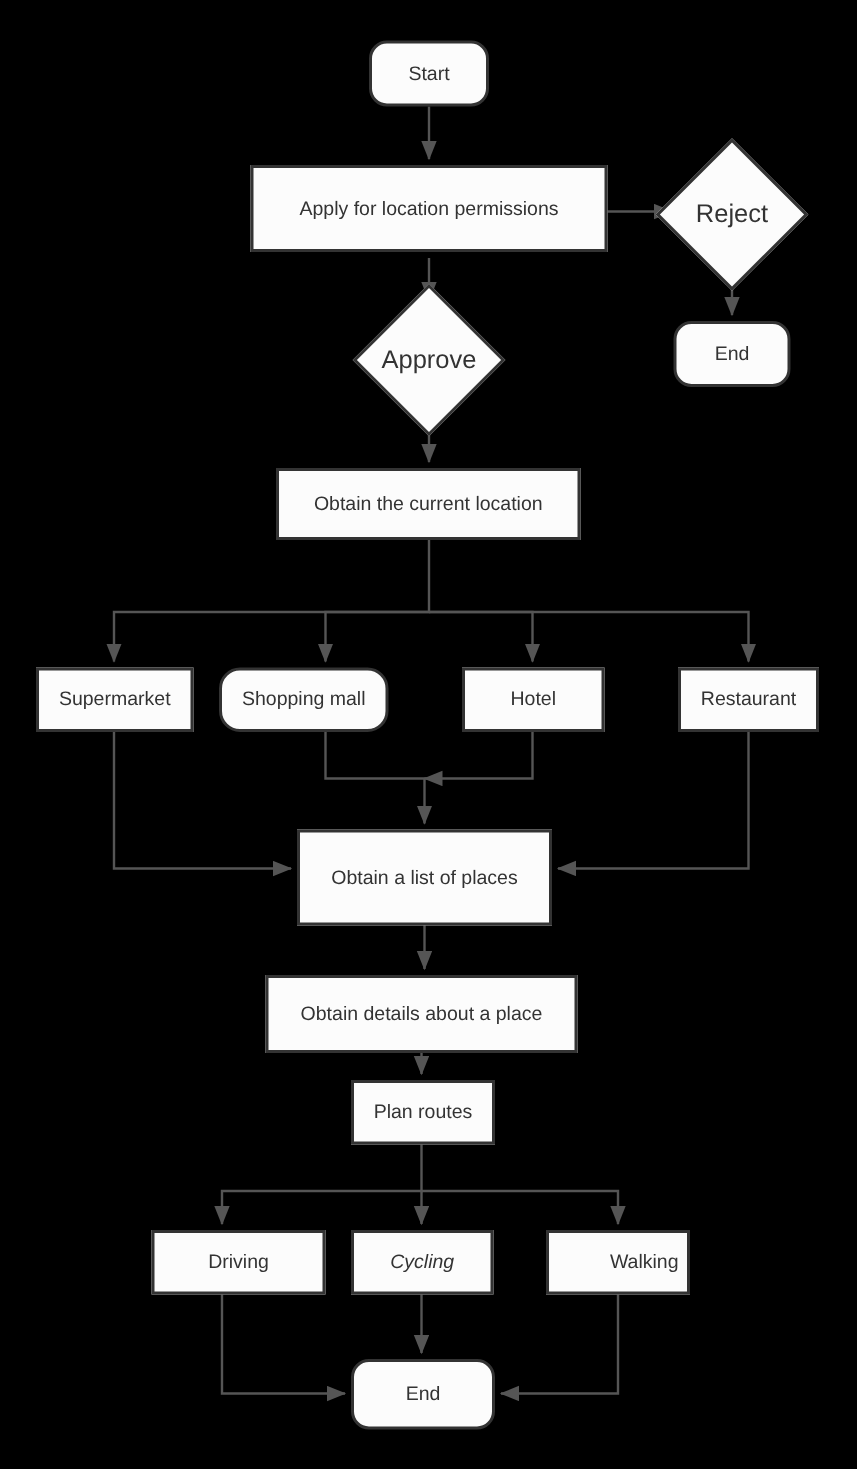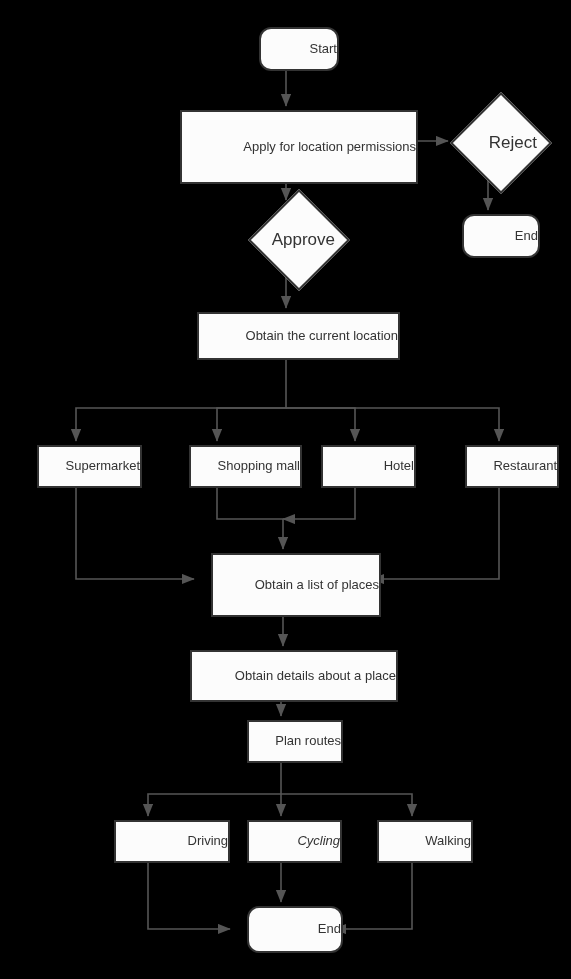--- a/index.html
+++ b/index.html
@@ -24,27 +24,26 @@
     height: 979px;
   }
   .node {
     position: absolute;
     box-sizing: border-box;
     background: #fcfcfc;
     border: 2px solid #333333;
     color: #333333;
     display: flex;
     align-items: center;
-    justify-content: flex-end;
+    justify-content: center;
     text-align: center;
     font-size: 13px;
     line-height: 1.1;
     white-space: nowrap;
     z-index: 2;
-    margin-left: 13px;
   }
   .node.rect { border-radius: 0; }
   .node.stadium { border-radius: 12px; }
   .node.diamond {
     background: transparent;
     border: none;
     z-index: 3;
   }
   .node.diamond .dshape {
     position: absolute;
@@ -109,41 +108,41 @@
       <path d="M148,863 L148,929 L230,929"></path>
       <path d="M281,863 L281,902"></path>
       <path d="M412,863 L412,929 L334,929"></path>
     </g>
   </svg>
 
   <div id="nodes">
       <div class="node stadium" style="left: 246px; top: 27px; width: 80px; height: 44px;">
         <span>Start</span>
       </div>
-      <div class="node rect" style="left: 167px; top: 110px; width: 238px; height: 74px;">
+      <div class="node rect" style="left: 167px; top: 110px; width: 238px; height: 58px;">
         <span>Apply for location permissions</span>
       </div>
       <div class="node diamond" style="left: 452px; top: 107px; width: 72px; height: 72px;">
         <div class="dshape"></div>
         <span class="dlabel">Reject</span>
       </div>
       <div class="node stadium" style="left: 449px; top: 214px; width: 78px; height: 44px;">
         <span>End</span>
       </div>
       <div class="node diamond" style="left: 250px; top: 204px; width: 72px; height: 72px;">
         <div class="dshape"></div>
         <span class="dlabel">Approve</span>
       </div>
       <div class="node rect" style="left: 184px; top: 312px; width: 203px; height: 48px;">
         <span>Obtain the current location</span>
       </div>
       <div class="node rect" style="left: 24px; top: 445px; width: 105px; height: 43px;">
         <span>Supermarket</span>
       </div>
-      <div class="node rect" style="left: 176px; top: 445px; width: 113px; height: 43px;">
+      <div class="node rect" style="left: 146px; top: 445px; width: 113px; height: 43px; border-radius: 14px;">
         <span>Shopping mall</span>
       </div>
       <div class="node rect" style="left: 308px; top: 445px; width: 95px; height: 43px;">
         <span>Hotel</span>
       </div>
       <div class="node rect" style="left: 452px; top: 445px; width: 94px; height: 43px;">
         <span>Restaurant</span>
       </div>
       <div class="node rect" style="left: 198px; top: 553px; width: 170px; height: 64px;">
         <span>Obtain a list of places</span>

